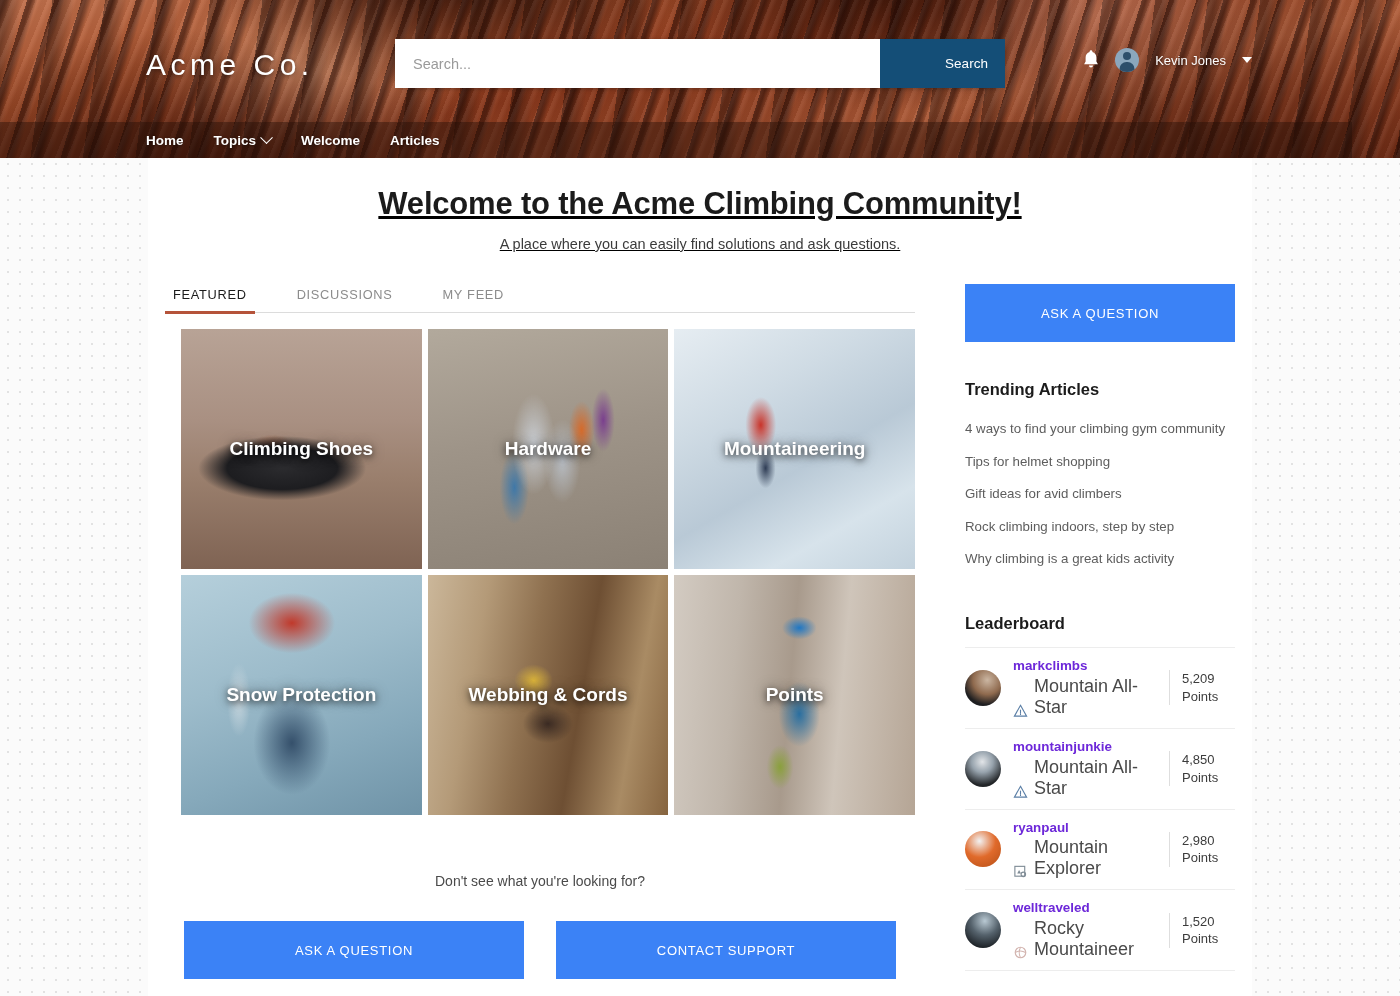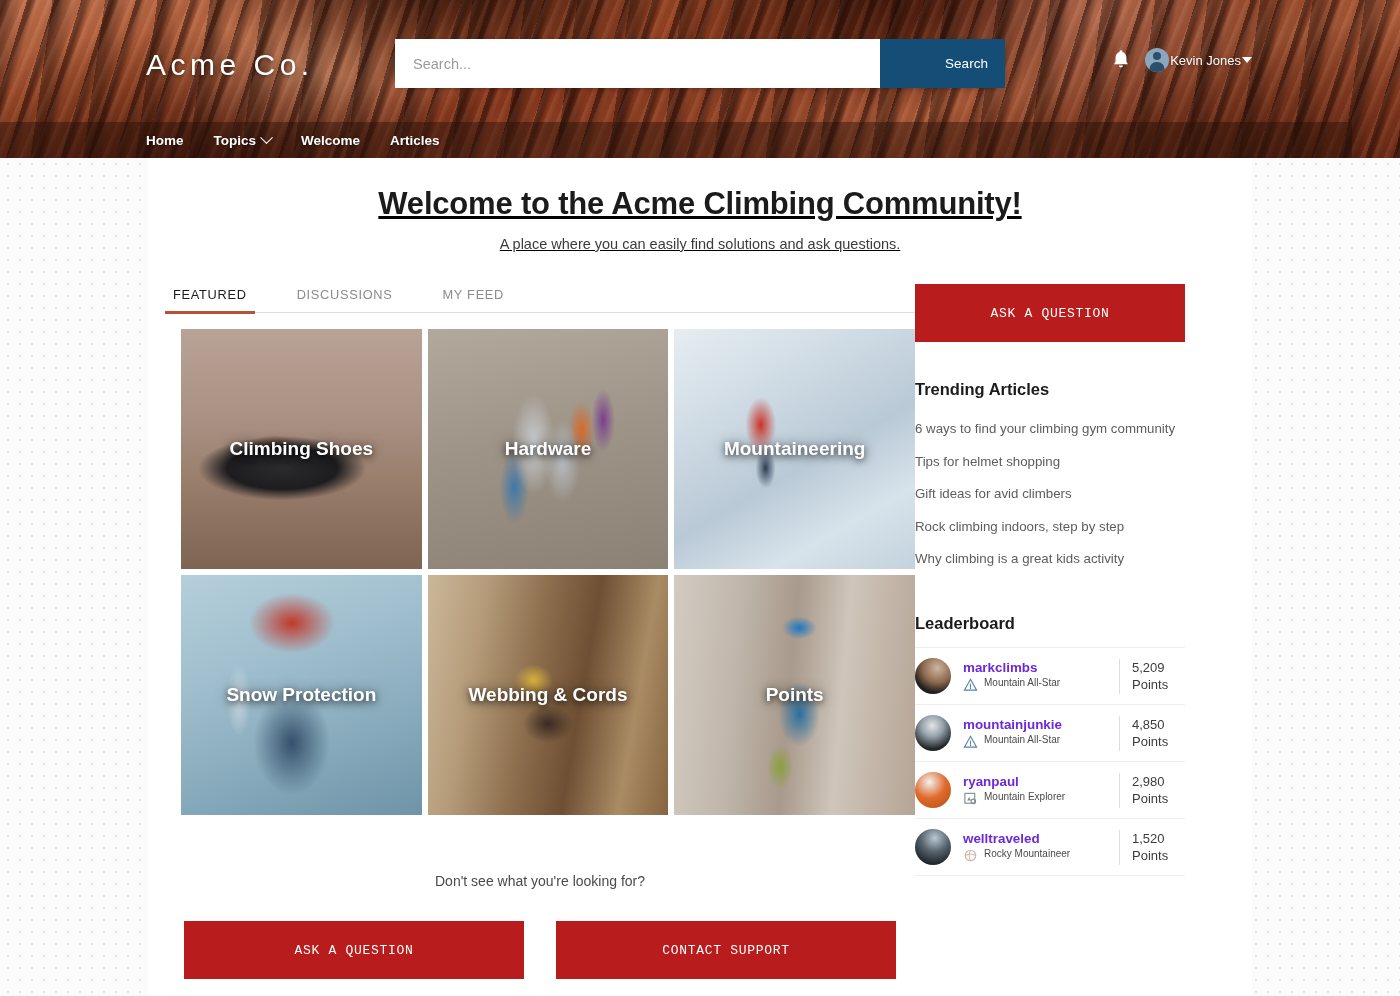--- a/index.html
+++ b/index.html
@@ -119,21 +119,21 @@
     z-index: 4;
   }
   .bell-icon {
     width: 20px; height: 24px;
     display: block;
     cursor: pointer;
   }
   .user-menu {
     display: flex;
     align-items: center;
-    gap: 1px;
+    gap: 16px;
     cursor: pointer;
   }
   .avatar-circle {
     width: 24px; height: 24px;
     border-radius: 50%;
     background: #8ba7bd;
     position: relative;
     overflow: hidden;
     flex: none;
   }
@@ -222,20 +222,21 @@
   .hero-sub {
     margin-top: 14px;
     font-size: 14.5px;
     color: #3b3b3b;
   }
 
   .body-cols {
     display: flex;
     padding: 0 17px 0 17px;
     margin-top: 35px;
+    gap: 50px;
   }
   .col-main { width: 750px; }
   .col-side { width: 270px; }
 
   
   .tabs {
     display: flex;
     gap: 34px;
     border-bottom: 1px solid #dcdcdc;
     padding-left: 0;
@@ -334,24 +335,24 @@
     font-size: 14px;
     color: #4a4a4a;
   }
   .cta-row {
     margin-top: 32px;
     display: flex;
     justify-content: center;
     gap: 32px;
   }
   .btn-primary {
-    background: #b91c1c;
+    background: #3b82f6;
     color: #ffffff;
     border: none;
-    font-family: Liberation Mono, monospace;
+    font-family: Liberation Sans, sans-serif;
     font-size: 13px;
     letter-spacing: 0.7px;
     cursor: pointer;
   }
   .cta-btn { width: 340px; height: 58px; }
 
   
   .ask-btn-side {
     width: 270px;
     height: 58px;
@@ -395,23 +396,23 @@
   .lb-info { flex: 1; min-width: 0; }
   .lb-name {
     font-size: 13.4px;
     font-weight: bold;
     color: #6d28d9;
     cursor: pointer;
     line-height: 1.25;
   }
   .lb-rank {
     display: flex;
-    align-items: flex-start;
+    align-items: flex-end;
     gap: 6px;
-    font-size: 10px;
+    font-size: 18px;
     color: #4a4a4a;
     margin-top: 1px;
   }
   .badge-icon { width: 15px; height: 15px; flex: none; display: block; }
   .lb-points {
     width: 66px;
     flex: none;
     border-left: 1px solid #dedede;
     padding-left: 12px;
     font-size: 13px;
@@ -515,21 +516,21 @@
           </div>
         </div>
 
       </div>
 
       <div class="col-side">
 
         <button class="btn-primary ask-btn-side">ASK A QUESTION</button>
 
         <div class="side-heading">Trending Articles</div>
-        <a class="article-link">6 ways to find your climbing gym community</a>
+        <a class="article-link">4 ways to find your climbing gym community</a>
         <a class="article-link">Tips for helmet shopping</a>
         <a class="article-link">Gift ideas for avid climbers</a>
         <a class="article-link">Rock climbing indoors, step by step</a>
         <a class="article-link">Why climbing is a great kids activity</a>
 
         <div class="side-heading">Leaderboard</div>
 
         <div class="lb-row">
           <div class="lb-avatar av1"></div>
           <div class="lb-info">

